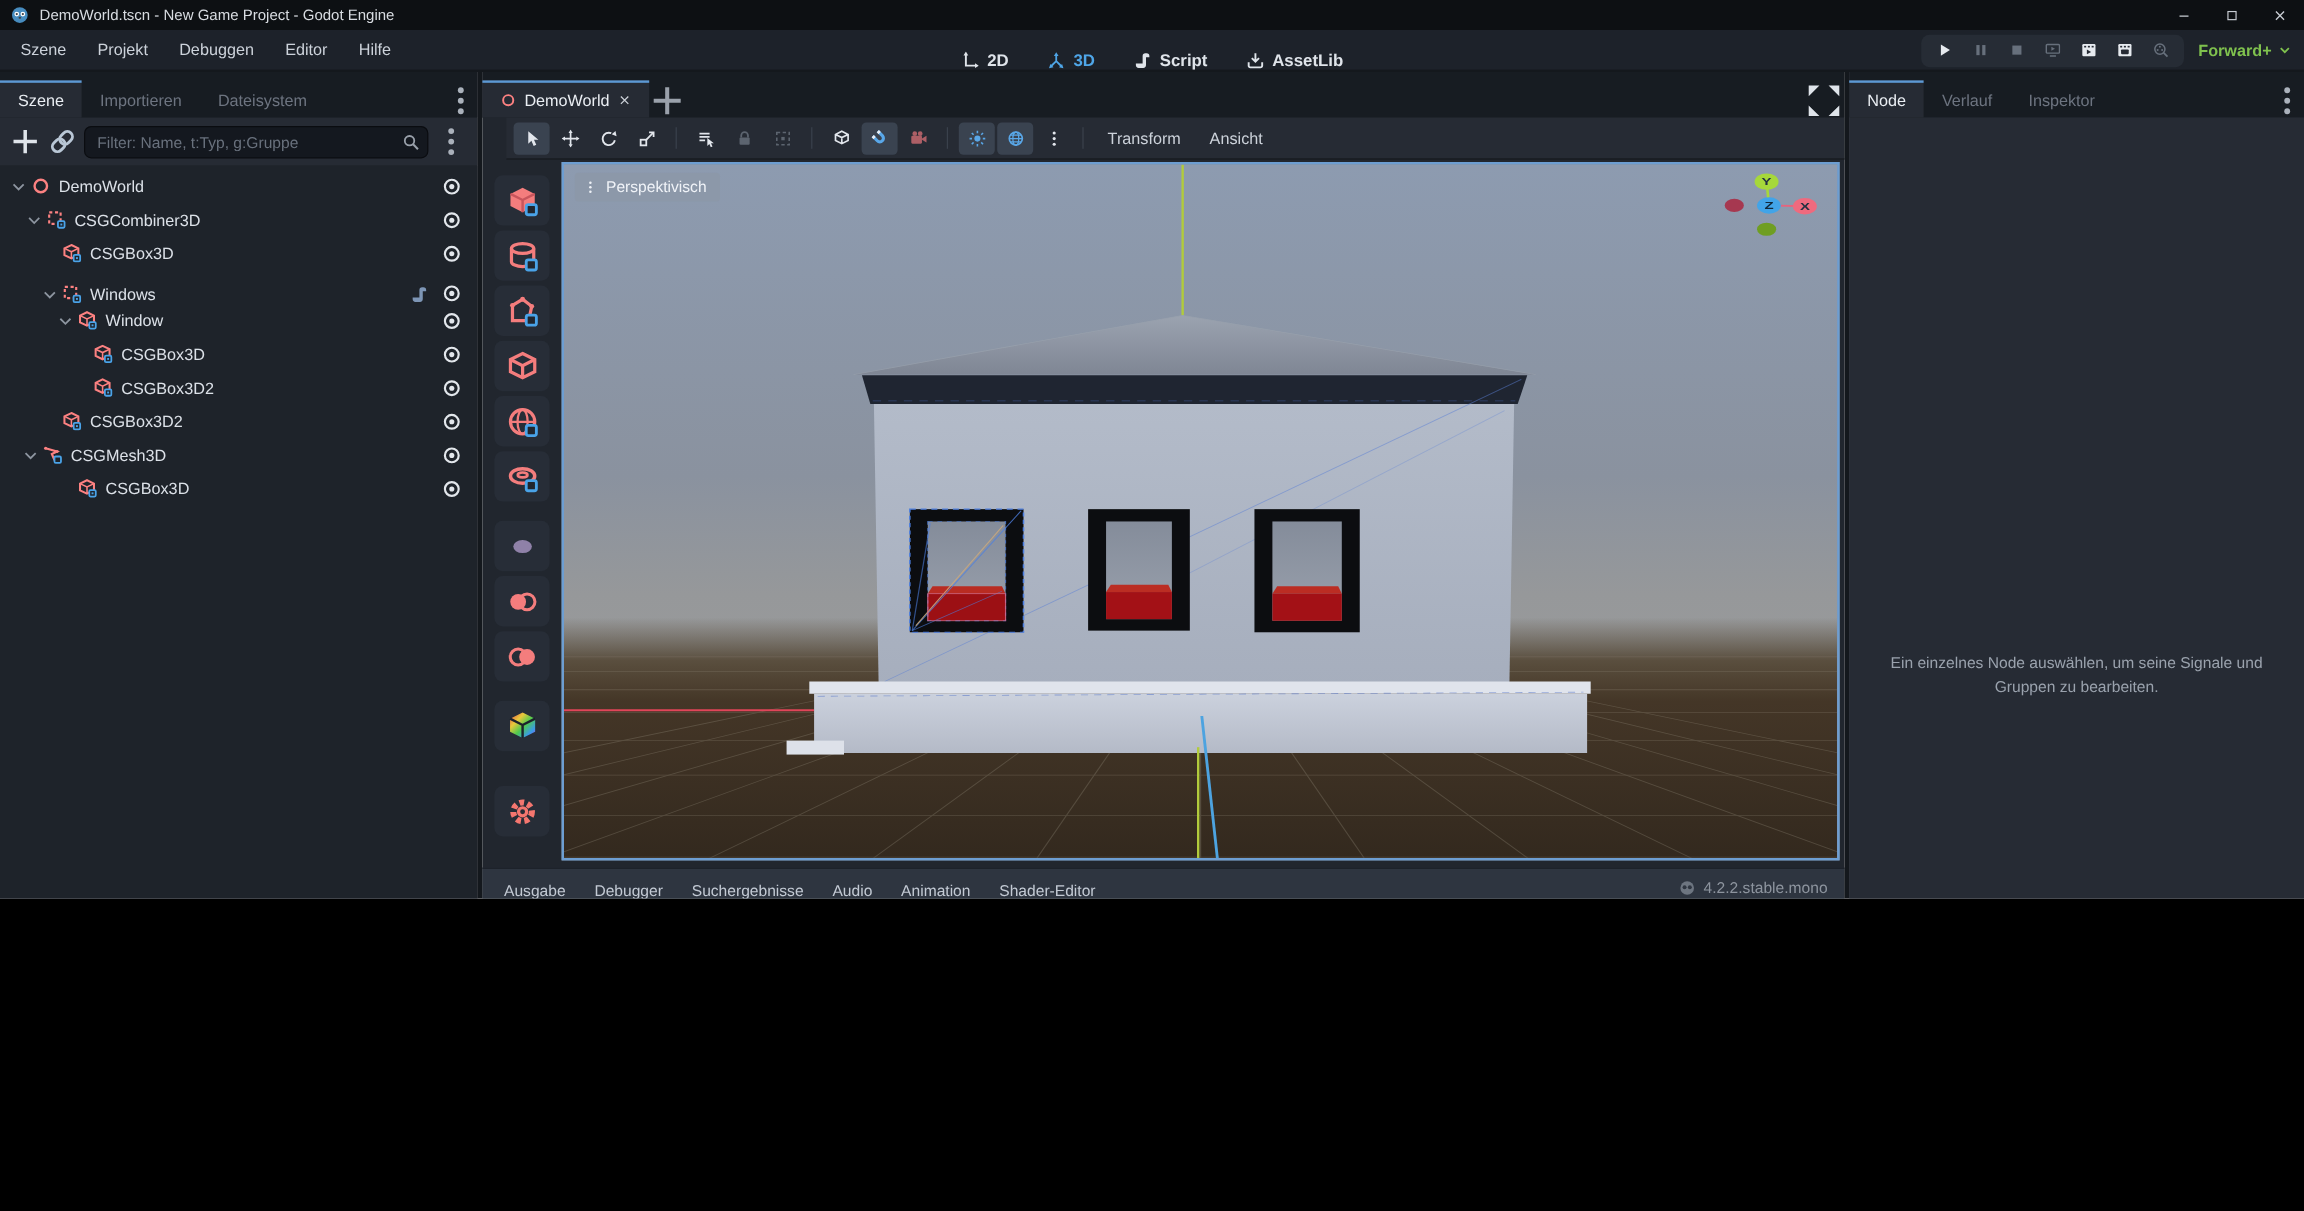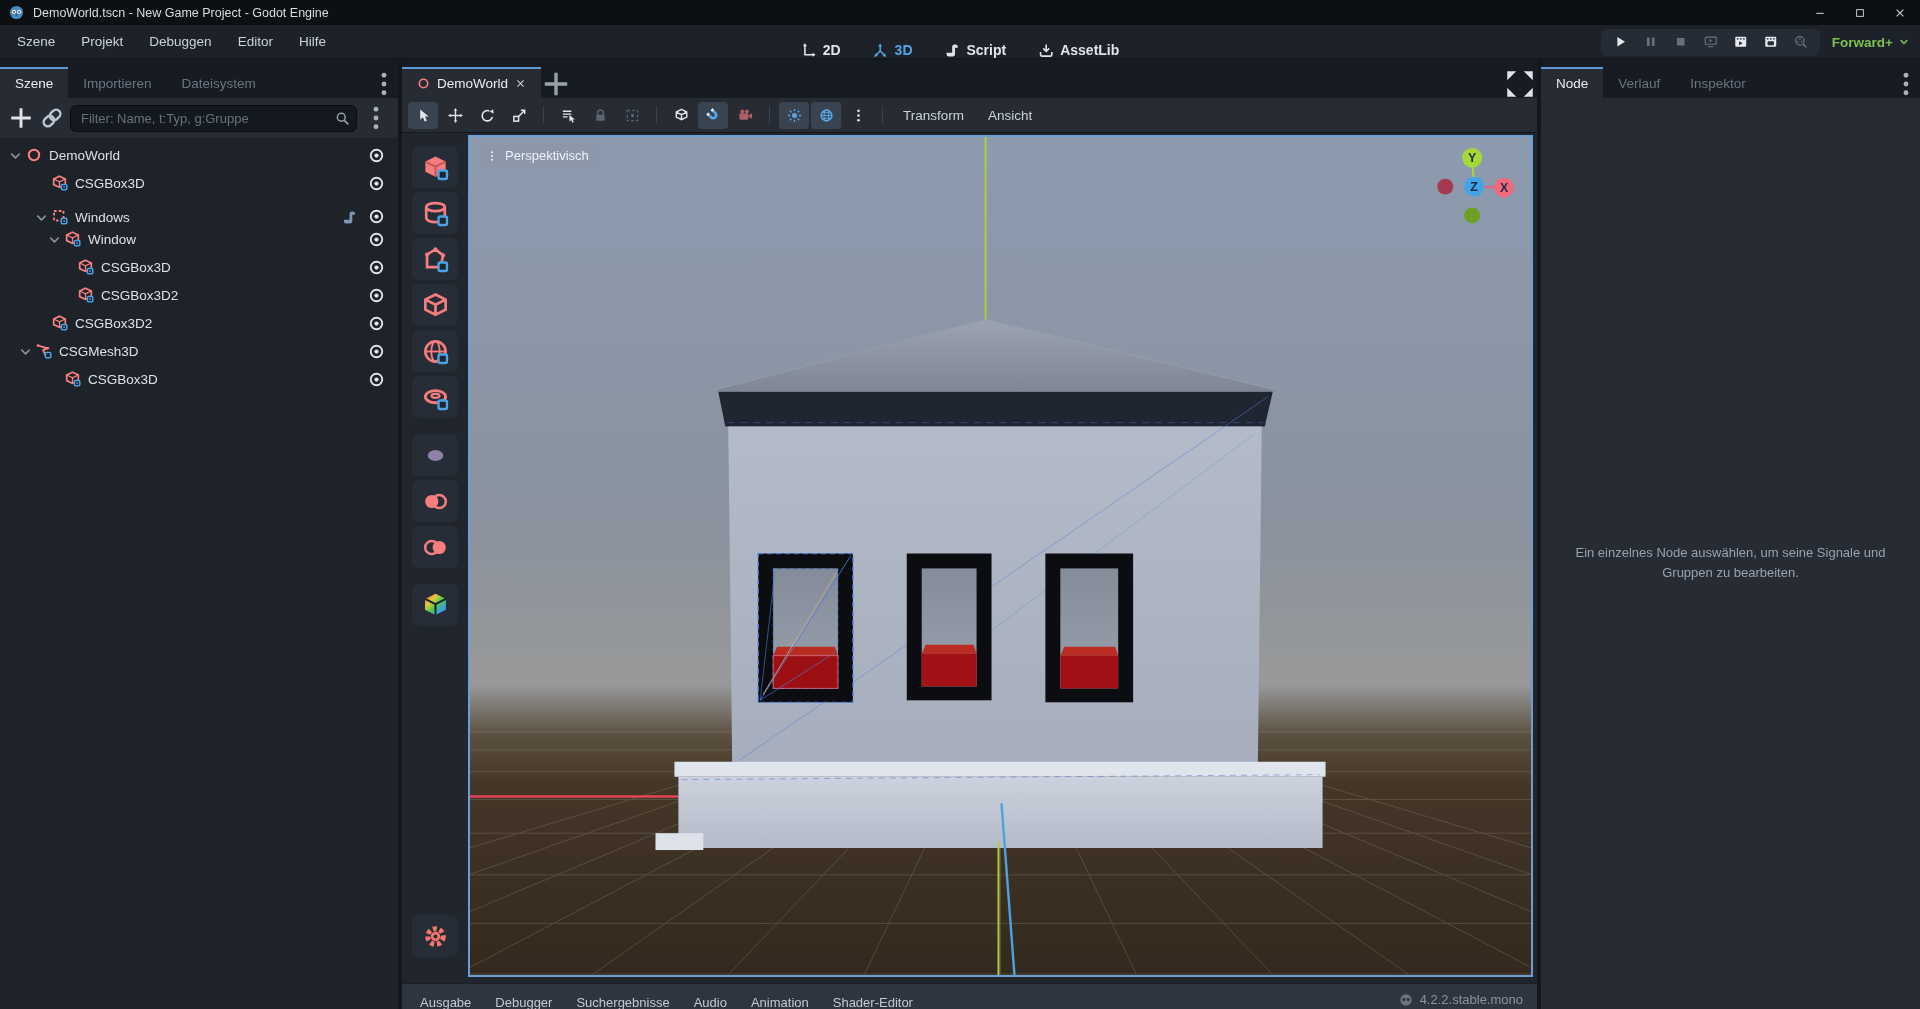--- a/index.html
+++ b/index.html
@@ -1,16 +1,16 @@
 <!DOCTYPE html>
 <html><head>
 <meta charset="utf-8">
 <style>
   html,body{margin:0;padding:0;background:#000;}
-  #app{position:relative;width:1920px;height:1009px;background:#ffffff;
+  #app{position:relative;width:1920px;height:749px;background:#ffffff;
        font-family:"Liberation Sans",sans-serif;color:#cfd6df;overflow:hidden;-webkit-user-select:none;user-select:none;}
   .icon svg,.tr-icon svg,.tr-arrow svg{display:block;width:100%;height:100%;}
   
   .titlebar{position:absolute;top:0;left:0;right:0;height:25px;background:#0d1013;display:flex;align-items:center;padding-left:9px;}
   .tb-logo{width:15px;height:15px;}
   .win-title{font-size:12.5px;color:#d8dce1;margin-left:9px;}
   .win-controls{margin-left:auto;display:flex;height:25px;}
   .win-btn{width:40px;height:25px;display:grid;place-items:center;color:#c8cdd4;}
   .win-btn .icon{width:12px;height:12px;}
   
@@ -55,21 +55,21 @@
   .tree{flex:1;overflow:hidden;background:#1e232a;padding-top:3px;}
   .tree-row{height:28px;display:flex;align-items:center;}
   .tr-arrow{width:15px;height:15px;color:#8d95a0;flex:0 0 auto;}
   .tr-spacer{width:15px;flex:0 0 auto;}
   .tr-icon{width:16px;height:16px;margin-left:3px;flex:0 0 auto;}
   .tr-label{margin-left:7px;font-size:13.5px;color:#dce1e8;white-space:nowrap;}
   .tr-fill{flex:1;}
   .tr-script{width:15px;height:15px;color:#7d95b5;margin-right:11px;}
   .tr-eye{width:17px;height:17px;color:#e2e6eb;margin-right:13px;flex:0 0 auto;}
   
-  .vp-toolbar{height:34px;background:#262b34;display:flex;align-items:center;padding:0 6px;gap:2px;flex:0 0 auto;border-bottom:1px solid #14181d;}
+  .vp-toolbar{height:34px;background:#262b34;display:flex;align-items:center;padding:0 6px;gap:2px;flex:0 0 auto;border-bottom:1px solid #14181d;margin-left:20px;}
   .vtb-btn{min-width:30px;height:27px;border-radius:4px;display:grid;place-items:center;color:#e2e6ec;}
   .vtb-btn .icon{width:15px;height:15px;}
   .vtb-btn.active{background:#3a4350;}
   .vtb-btn.dim{color:#5c646f;}
   .vtb-btn.blue{color:#59a7e8;}
   .vtb-btn.red{color:#ad5f66;}
   .vtb-sep{width:1px;height:18px;background:#3a414c;margin:0 7px;}
   .vtb-menu{padding:0 11px;font-size:13.5px;color:#ccd2da;}
   .vp-row{flex:1;display:flex;padding:2px 4px 6px 0;min-height:0;}
   .csg-col{width:66px;flex:0 0 auto;display:flex;flex-direction:column;align-items:center;position:relative;}
@@ -318,20 +318,40 @@
             <svg viewBox="0 0 16 16" xmlns="http://www.w3.org/2000/svg">
               <path d="M3.5 6l4.5 4.5L12.5 6" fill="none" stroke="currentColor" stroke-width="1.6"></path>
             </svg>
           </span>
           <span class="tr-icon">
             <svg viewBox="0 0 16 16" xmlns="http://www.w3.org/2000/svg">
               <circle cx="8" cy="8" r="5.2" fill="none" stroke="#fc8181" stroke-width="2"></circle>
             </svg>
           </span>
           <span class="tr-label">DemoWorld</span>
+          <span class="tr-fill"></span>
+          <span class="tr-eye"><svg viewBox="0 0 16 16" xmlns="http://www.w3.org/2000/svg">
+              <circle cx="8" cy="8" r="5.4" fill="none" stroke="currentColor" stroke-width="1.7"></circle>
+              <circle cx="8" cy="8" r="2" fill="currentColor"></circle>
+            </svg></span>
+        </div>
+        <div class="tree-row" style="padding-left: 21px;">
+          <span class="tr-arrow">
+            <svg viewBox="0 0 16 16" xmlns="http://www.w3.org/2000/svg">
+              <path d="M3.5 6l4.5 4.5L12.5 6" fill="none" stroke="currentColor" stroke-width="1.6"></path>
+            </svg>
+          </span>
+          <span class="tr-icon">
+            <svg viewBox="0 0 16 16" xmlns="http://www.w3.org/2000/svg">
+              <rect x="2" y="2" width="9.5" height="9.5" fill="none" stroke="#fc8181" stroke-width="1.8" stroke-dasharray="2.6 2.2"></rect>
+              <rect x="9.3" y="9.3" width="5.5" height="5.5" rx="1" fill="#1e232a" stroke="#4aa3e8" stroke-width="1.5"></rect>
+              <rect x="11.3" y="11.3" width="1.6" height="1.6" fill="#4aa3e8"></rect>
+            </svg>
+          </span>
+          <span class="tr-label">CSGCombiner3D</span>
           <span class="tr-fill"></span>
           <span class="tr-eye"><svg viewBox="0 0 16 16" xmlns="http://www.w3.org/2000/svg">
               <circle cx="8" cy="8" r="5.4" fill="none" stroke="currentColor" stroke-width="1.7"></circle>
               <circle cx="8" cy="8" r="2" fill="currentColor"></circle>
             </svg></span>
         </div>
         <div class="tree-row" style="padding-left: 34px;">
           <span class="tr-spacer"></span>
           <span class="tr-icon">
             <svg viewBox="0 0 16 16" xmlns="http://www.w3.org/2000/svg">

